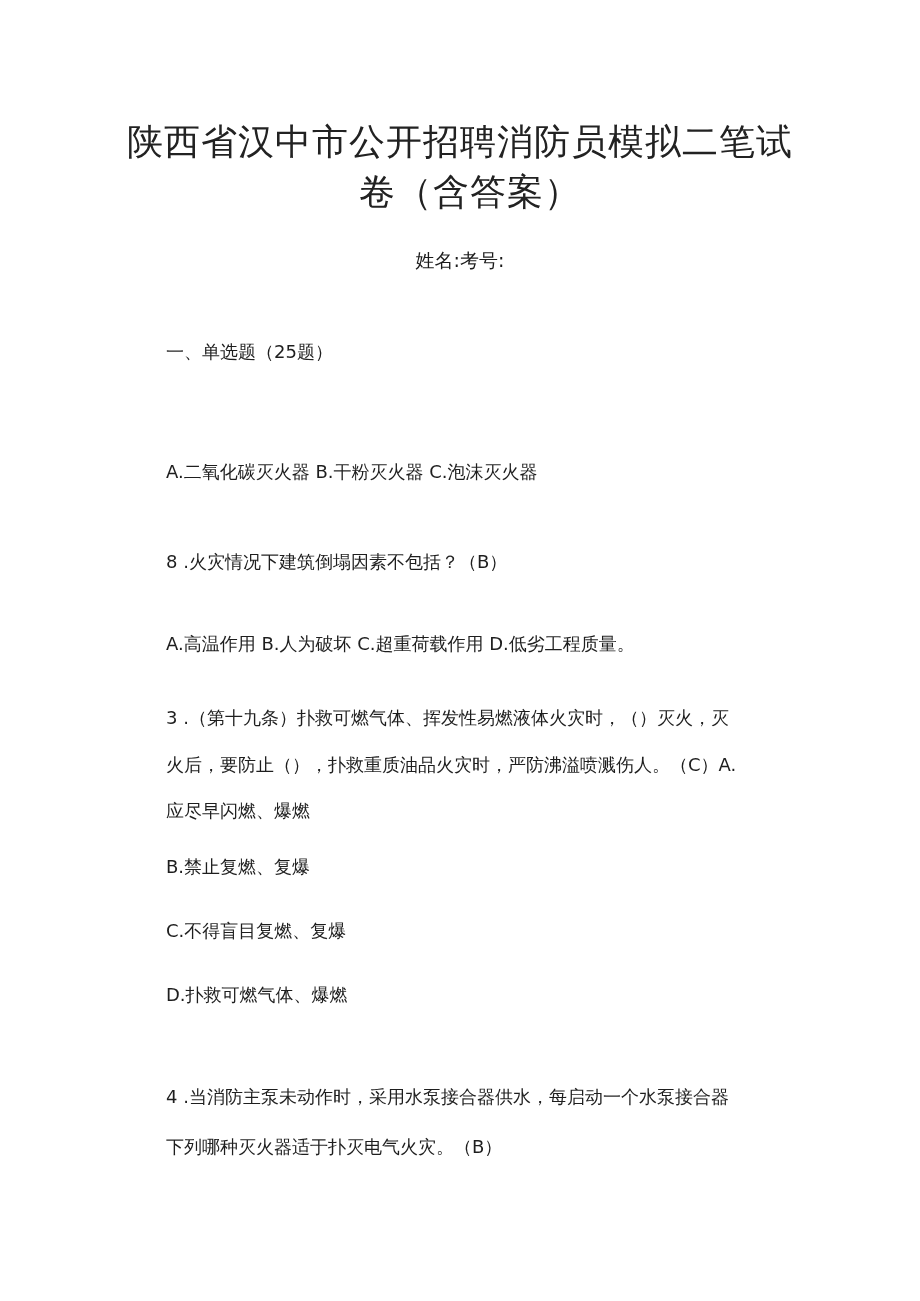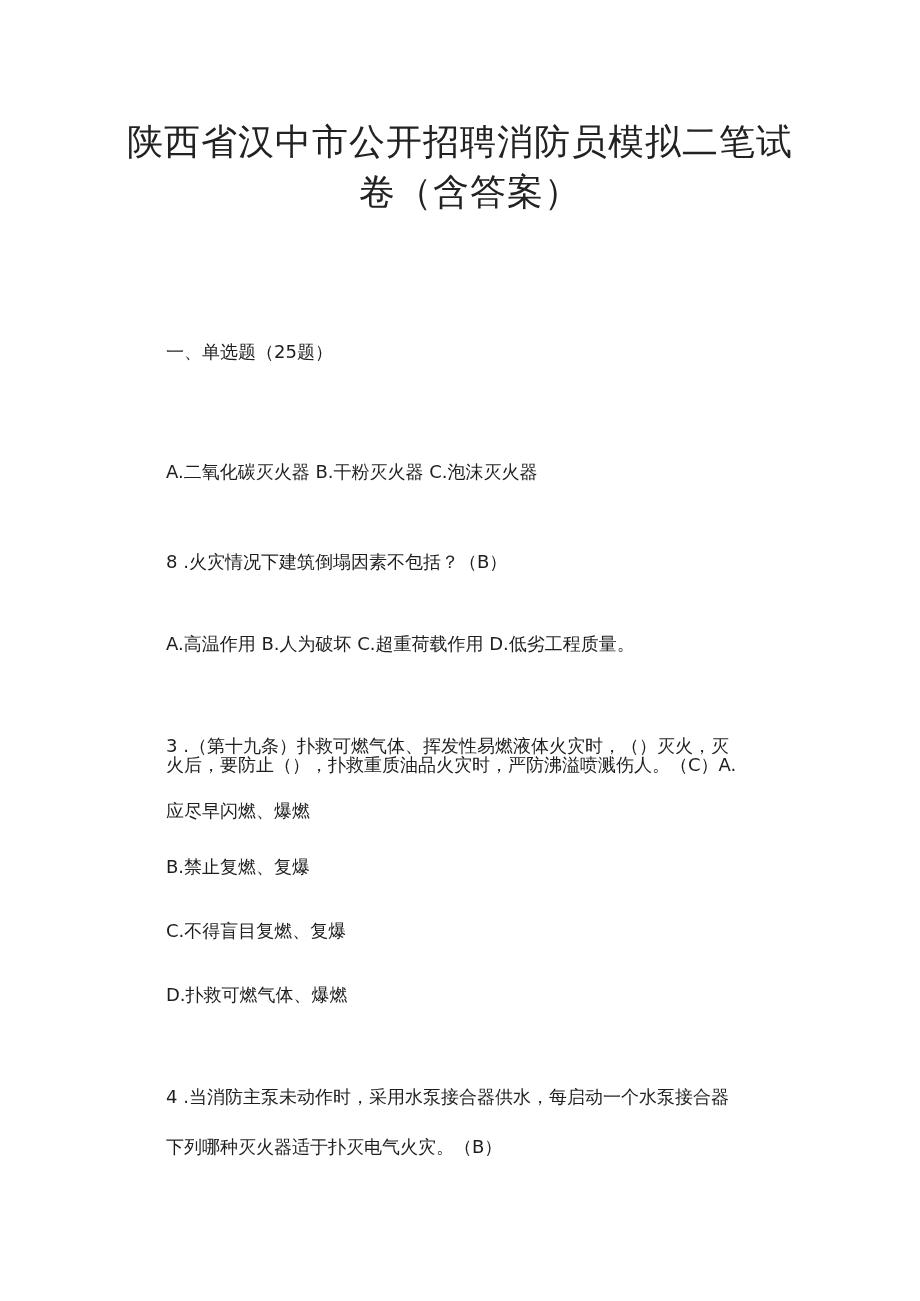--- a/index.html
+++ b/index.html
@@ -28,29 +28,30 @@
       margin-left: 29px;
     }
   </style>
 </head>
 <body>
 
 <div class="page">
   <div class="title t1">陕西省汉中市公开招聘消防员模拟二笔试</div>
   <div class="title t2">卷（含答案）</div>
 
+  <div class="meta">姓名:考号:</div>
 
   <div class="line" style="top:343px;">一、单选题（25题）</div>
 
   <div class="line" style="top:463px;">A.二氧化碳灭火器 B.干粉灭火器 C.泡沫灭火器</div>
 
   <div class="line" style="top:553px;">8  .火灾情况下建筑倒塌因素不包括？（B）</div>
   <div class="line" style="top:635px;">A.高温作用 B.人为破坏 C.超重荷载作用 D.低劣工程质量。</div>
 
-  <div class="line" style="top:737px;">3 .（第十九条）扑救可燃气体、挥发性易燃液体火灾时，（）灭火，灭</div>
+  <div class="line" style="top:709px;">3 .（第十九条）扑救可燃气体、挥发性易燃液体火灾时，（）灭火，灭</div>
   <div class="line" style="top:756px;">火后，要防止（），扑救重质油品火灾时，严防沸溢喷溅伤人。（C）A.</div>
   <div class="line" style="top:802px;">应尽早闪燃、爆燃</div>
   <div class="line" style="top:858px;">B.禁止复燃、复爆</div>
   <div class="line" style="top:922px;">C.不得盲目复燃、复爆</div>
   <div class="line" style="top:986px;">D.扑救可燃气体、爆燃</div>
 
   <div class="line" style="top:1088px;">4 .当消防主泵未动作时，采用水泵接合器供水，每启动一个水泵接合器</div>
   <div class="line" style="top:1138px;">下列哪种灭火器适于扑灭电气火灾。（B）</div>
 </div>
 

